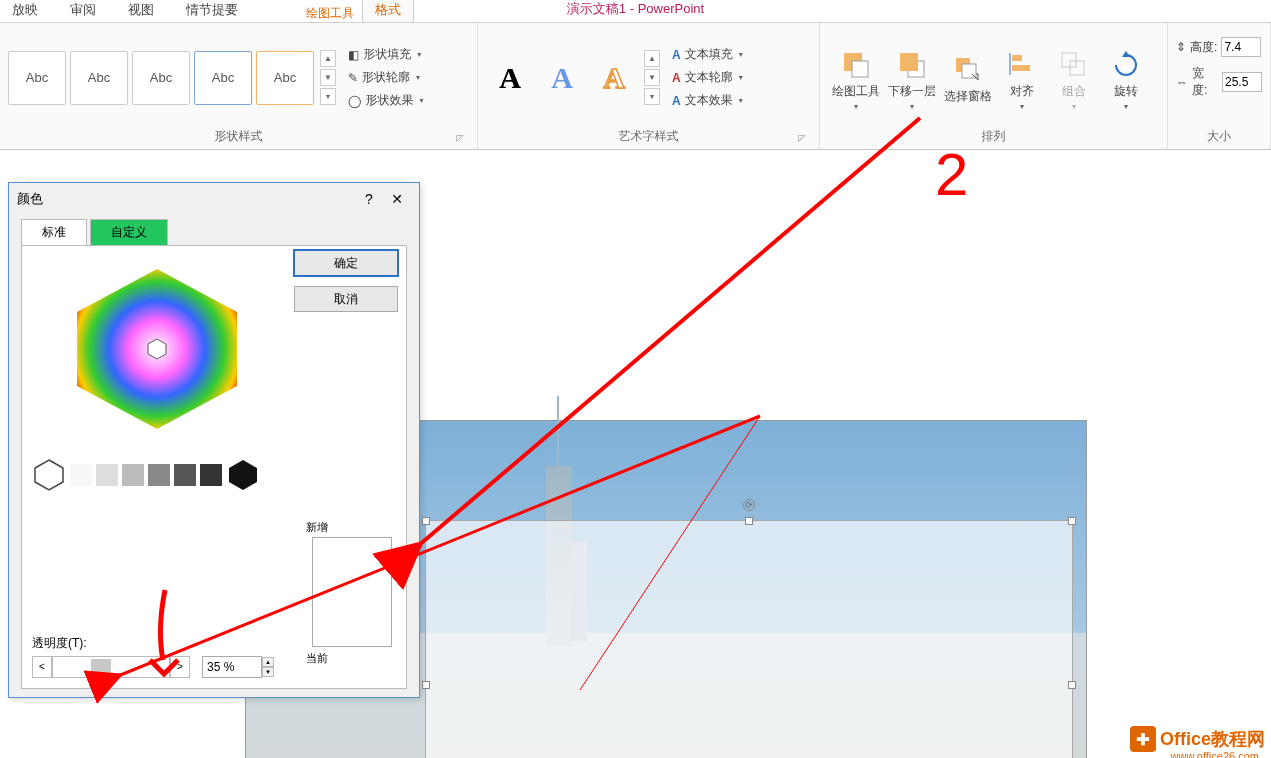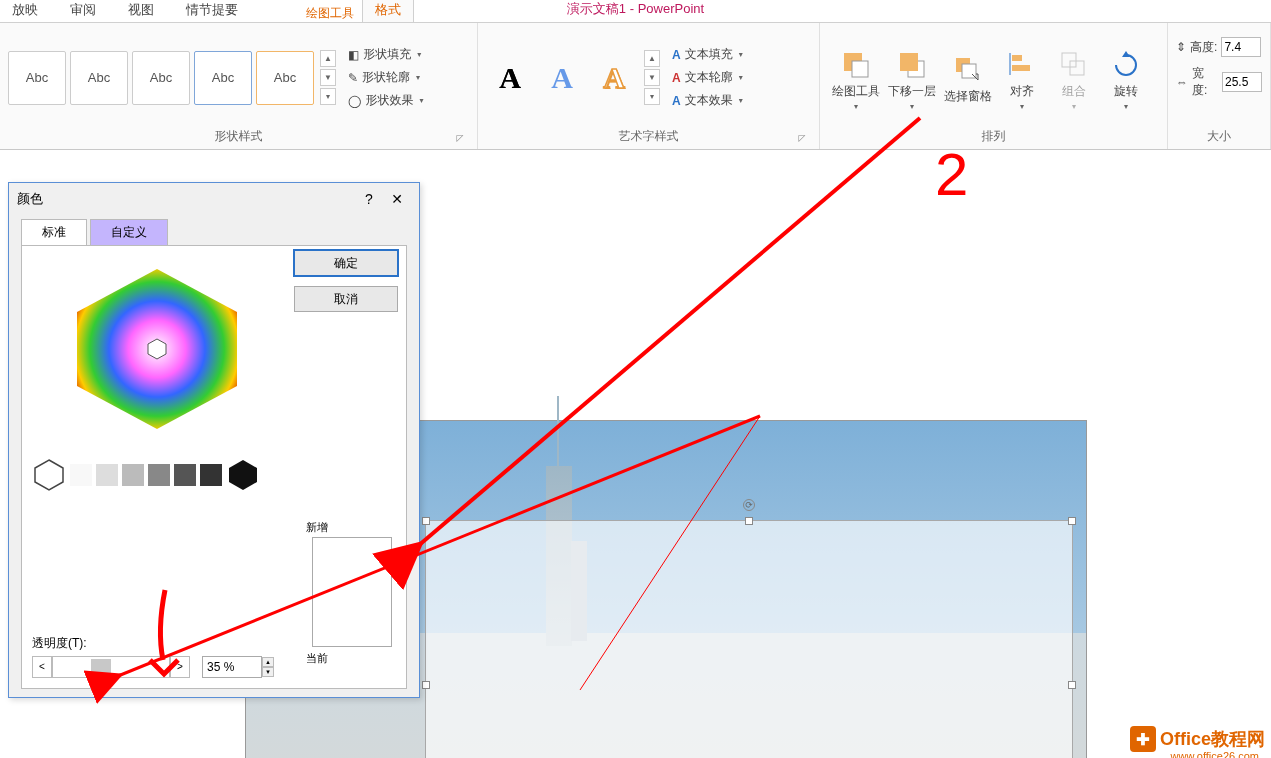--- a/index.html
+++ b/index.html
@@ -63,21 +63,21 @@
 .h-t{top:-4px;left:50%;margin-left:-4px;}
 .h-l{left:-4px;top:50%;margin-top:-4px;} .h-r{right:-4px;top:50%;margin-top:-4px;}
 .rotate-handle{ position:absolute; top:-22px; left:50%; margin-left:-6px; width:12px;height:12px; border:1px solid #888; border-radius:50%; font-size:9px; text-align:center; line-height:10px; color:#666;}
 
 
 .dialog { position: absolute; left: 8px; top: 182px; width: 412px; height: 516px; background: #f0f0f0; border: 1px solid #5a8fd6; box-shadow: 2px 2px 6px rgba(0,0,0,.15); }
 .dlg-title { height: 32px; display: flex; align-items: center; padding: 0 8px; font-size: 13px; }
 .dlg-title .sp { flex: 1; }
 .dlg-title .q, .dlg-title .x { width: 28px; text-align: center; font-size: 14px; cursor: pointer; }
 .dlg-tabs { display: flex; gap: 3px; margin: 4px 0 0 12px; }
-.dlg-tab { padding: 4px 20px; font-size: 12px; border: 1px solid #bbb; background: #c4b5fd; cursor: pointer; }
+.dlg-tab { padding: 4px 20px; font-size: 12px; border: 1px solid #bbb; background: #22c55e; cursor: pointer; }
 .dlg-tab.active { background: #fff; border-bottom-color: #fff; }
 .dlg-body { border: 1px solid #bbb; margin: -1px 12px 0 12px; background: #fff; height: 444px; position: relative; padding: 10px; }
 .dlg-btn { position: absolute; right: 8px; width: 104px; height: 26px; border: 1px solid #aaa; background: #e8e8e8; font-size: 12px; cursor: pointer; }
 .dlg-btn.def { border: 1px solid #2a72c8; outline:1px solid #2a72c8; }
 .dlg-btn.ok { top: 4px; } .dlg-btn.cancel { top: 40px; }
 .color-label { font-size: 12px; }
 .hex-wrap { margin: 8px 0 0 30px; }
 .grays { margin-top: 20px; display:flex; gap:4px; align-items:center;}
 .hexcell{width:22px;height:22px;background:#999;}
 .preview { position:absolute; right:8px; bottom:22px; width:92px; text-align:left; font-size:11px; }

